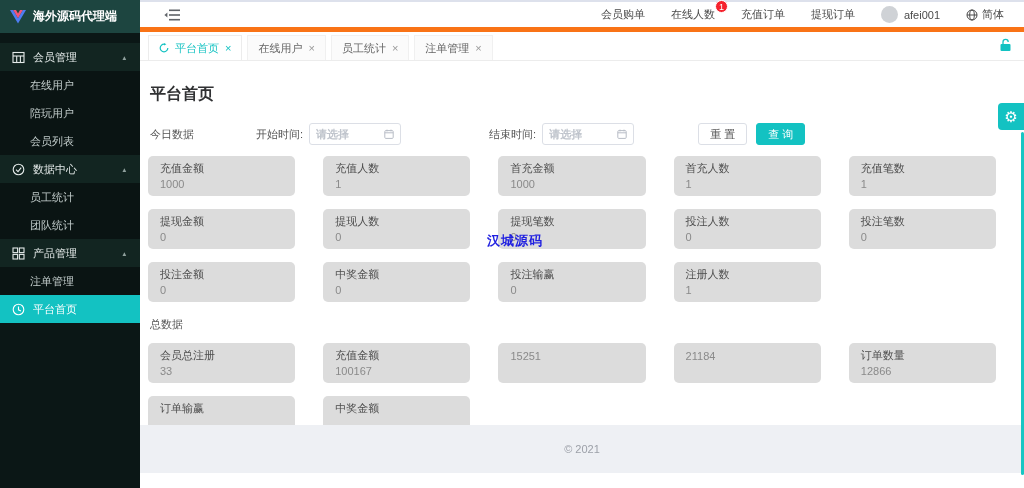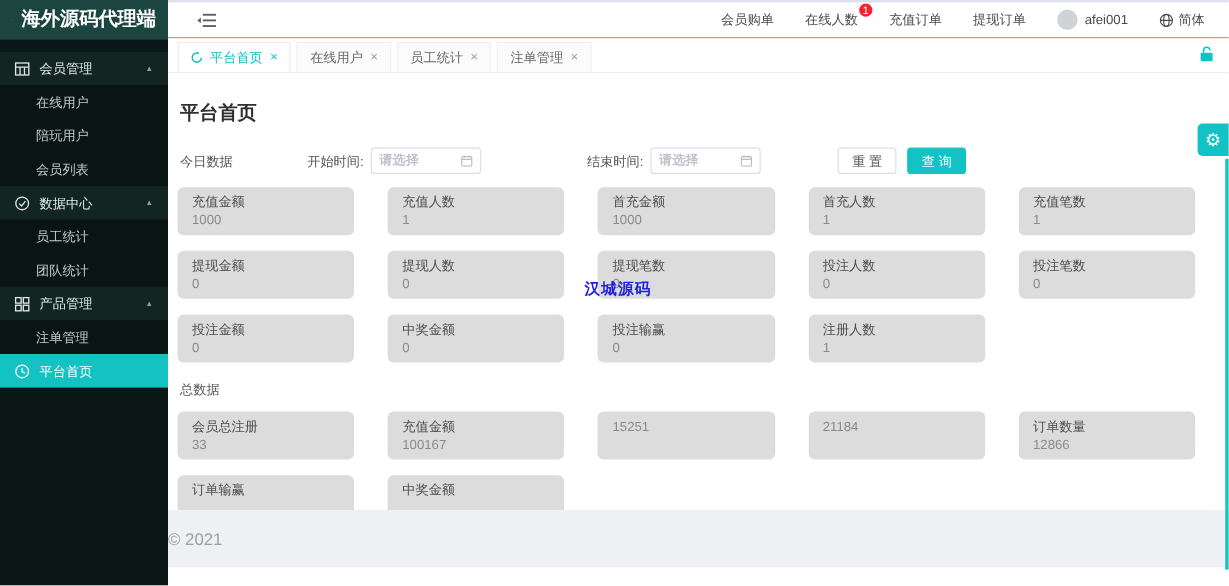--- a/index.html
+++ b/index.html
@@ -2,31 +2,31 @@
 <html><head>
 <meta charset="utf-8">
 <style>
   * { margin:0; padding:0; box-sizing:border-box; }
   html,body { width:1024px; height:488px; overflow:hidden; }
   body { font-family:"Liberation Sans","DejaVu Sans",sans-serif; background:#fff; color:#333; }
   .shell { display:flex; width:1024px; height:488px; }
 
   
   .sidebar { width:140px; flex-shrink:0; background:#0b1716; display:flex; flex-direction:column; }
-  .logo { height:33px; background:#1d4540; display:flex; align-items:center; gap:7px; padding:0 10px; color:#fff; font-size:16px; font-weight:bold; white-space:nowrap; }
+  .logo { height:33px; background:#1d4540; display:flex; align-items:center; gap:7px; padding:0 10px; color:#fff; font-size:12px; font-weight:bold; white-space:nowrap; }
   .menu { padding-top:10px; font-size:11px; flex:1; }
   .menu-group { height:28px; display:flex; align-items:center; gap:8px; padding:0 12px; color:#e4eae9; background:#122521; cursor:pointer; }
   .menu-group .mg-caret { margin-left:auto; font-size:7px; color:#8fa09d; transform:scale(.9); }
   .menu-child { height:28px; display:flex; align-items:center; padding:0 12px 0 30px; color:#c2cccb; background:#0a1413; cursor:pointer; }
   .menu-item-active { height:28px; display:flex; align-items:center; gap:8px; padding:0 12px; background:#13c2c2; color:#fff; cursor:pointer; }
   .micon { width:13px; height:13px; flex-shrink:0; }
 
   
   .main { flex:1; min-width:0; display:flex; flex-direction:column; position:relative; }
-  .topbar { height:32px; background:#fff; border-top:2px solid #dde1ec; border-bottom:1px solid #f97316; display:flex; align-items:center; padding:0 20px 0 24px;gap:10px; }
+  .topbar { height:32px; background:#fff; border-top:2px solid #dde1ec; border-bottom:5px solid #f97316; display:flex; align-items:center; padding:0 20px 0 24px;gap:10px; }
   .hamburger { background:none; border:none; cursor:pointer; display:flex; align-items:center; color:#5f6368; }
   .topbar-right { margin-left:auto; display:flex; align-items:center; gap:26px; font-size:11px; color:#4a4a4a; }
   .top-link { cursor:pointer; position:relative; white-space:nowrap; }
   .badge { position:absolute; top:-7px; right:-13px; min-width:13px; height:13px; border-radius:7px; background:#f5222d; color:#fff; font-size:9px; line-height:13px; text-align:center; border:1px solid #fff; }
   .user { display:flex; align-items:center; gap:6px; cursor:pointer; }
   .avatar { width:17px; height:17px; border-radius:50%; background:#cfd2d6; }
   .lang { display:flex; align-items:center; gap:4px; cursor:pointer; }
 
   
   .tabbar { height:29px; background:#fff; border-bottom:1px solid #ececec; display:flex; align-items:flex-end; padding:0 0 0 8px; gap:5px; position:relative; }
@@ -53,21 +53,21 @@
   .btn-reset { margin-left:64px; height:22px; padding:0 11px; background:#fff; border:1px solid #dcdfe6; border-radius:3px; font-size:11px; color:#555; cursor:pointer; font-family:inherit; }
   .btn-search { margin-left:9px; height:22px; padding:0 11px; background:#13c2c2; border:1px solid #13c2c2; border-radius:3px; font-size:11px; color:#fff; cursor:pointer; font-family:inherit; }
 
   .cards-grid { display:grid; grid-template-columns:repeat(5,1fr); gap:13px 28px; margin-top:11px; }
   .card { background:#dcdcdc; border-radius:5px; padding:5px 12px 6px; min-height:34px; }
   .card-label { font-size:11px; color:#4d4d4d; }
   .card-value { font-size:11px; color:#8a8a8a; margin-top:2px; }
   .section-label { font-size:11px; color:#555; margin:15px 0 0 2px; }
   .watermark { position:absolute; left:347px; top:171px; color:#1f1fe0; font-size:13px; font-weight:bold; letter-spacing:1px; }
 
-  .footer { height:48px; background:#eef0f4; display:flex; align-items:center; justify-content:flex-start; font-size:14px; color:#9ca0a8; }
+  .footer { height:48px; background:#eef0f4; display:flex; align-items:center; justify-content:center; font-size:11px; color:#9ca0a8; }
   .bottom-strip { height:15px; background:#fff; }
 
   .gear-btn { position:absolute; right:0; top:103px; width:26px; height:27px; background:#13c2c2; border:none; border-radius:4px 0 0 4px; color:#fff; font-size:15px; cursor:pointer; display:flex; align-items:center; justify-content:center; z-index:5; }
   .scroll-thumb { position:absolute; right:0; top:132px; width:3px; height:343px; background:#17c6c3; border-radius:2px; z-index:4; }
 </style>
 </head>
 <body>
 
 <div class="shell">
 

